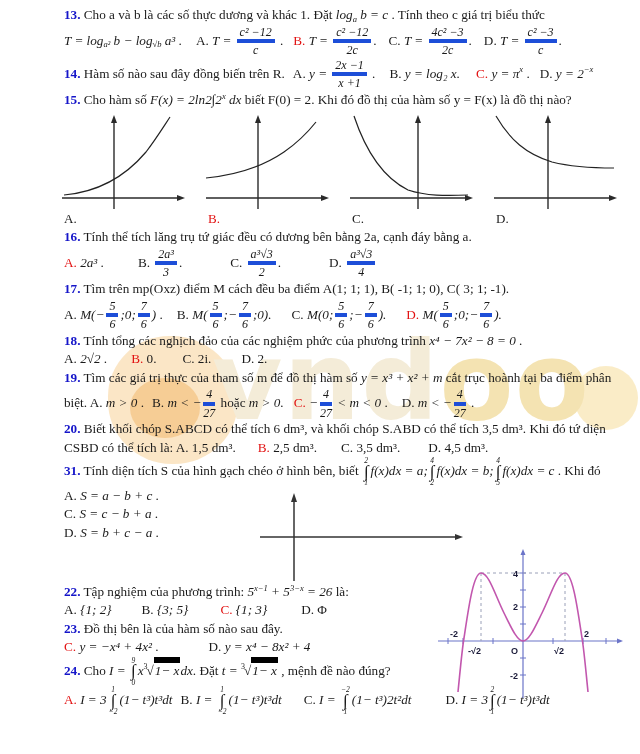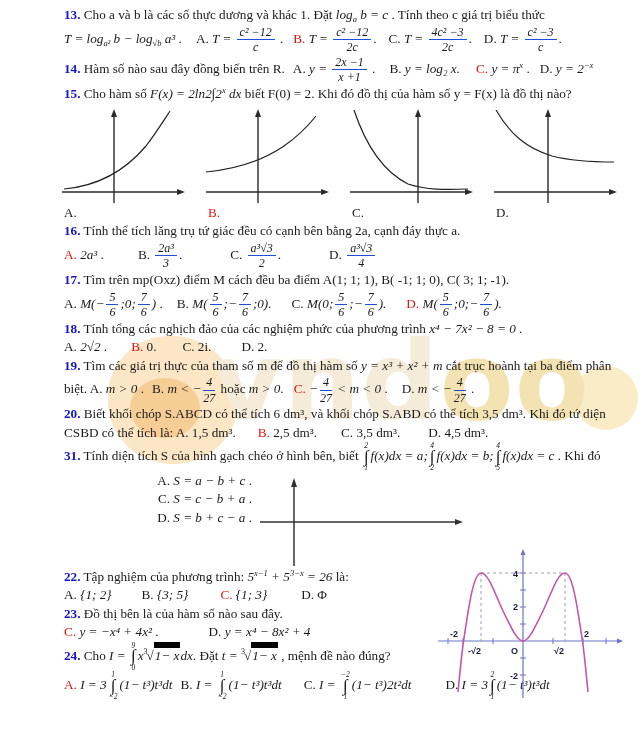--- a/index.html
+++ b/index.html
@@ -9,39 +9,39 @@
   .line{white-space:nowrap;line-height:18.5px;}
   .qnum{color:#1515c9;font-weight:bold;}
   .red{color:#e21212;}
   .m{font-style:italic;}
   .opt{font-style:normal;}
   sup,sub{font-size:8.5px;font-style:italic;line-height:0;}
   sup{position:relative;top:-5px;vertical-align:baseline;}
   sub{position:relative;top:3px;vertical-align:baseline;}
   .frac{display:inline-block;text-align:center;vertical-align:middle;font-style:italic;
         font-size:12px;line-height:1.05;margin:1px 2px;}
-  .frac .num{display:block;padding:0 3px 1px;border-bottom:1px solid #1d4ed8;}
+  .frac .num{display:block;padding:0 3px 1px;border-bottom:4px solid #1d4ed8;}
   .frac .den{display:block;padding-top:1px;}
   .intg{display:inline-flex;flex-direction:column;align-items:center;vertical-align:middle;
         line-height:1;margin:0 2px;}
   .intg .ib{font-size:7.5px;font-style:italic;line-height:1;}
   .intg .isym{font-size:17px;line-height:.85;font-style:italic;}
   .root{white-space:nowrap;font-style:italic;}
   .root .ridx{font-size:8px;position:relative;top:-6px;margin-right:-1px;font-style:normal;}
   .root .rad{border-top:6px solid #000000;padding:0 1px;}
   .sp{display:inline-block;height:1px;vertical-align:middle;}
   
   .graph-row{display:flex;gap:8px;margin:3px 0 2px -6px;}
   .gfig{margin:0;width:136px;}
   .gfig svg{display:block;}
   .glabel{font-size:13px;line-height:14px;margin:0 0 0 6px;}
   .glabel.red{color:#e21212;}
   
   .q21-wrap{display:flex;align-items:flex-start;}
-  .q21-opts{width:188px;text-align:right;}
+  .q21-opts{width:188px;}
   .q21-axes{margin-top:4px;}
   
   .q23fig{position:absolute;left:428px;top:546px;z-index:2;margin:0;}
   .q23fig text{font-family:"Liberation Sans",sans-serif;font-size:9px;font-weight:bold;fill:#1c1c3a;}
   
   .watermark{position:absolute;left:80px;top:318px;width:560px;height:160px;z-index:1;pointer-events:none;}
   .wm-body{position:absolute;left:28px;top:18px;width:130px;height:128px;border-radius:48% 52% 50% 50%;
            background:#f6c477;opacity:.42;}
   .wm-wing{position:absolute;left:50px;top:60px;width:70px;height:60px;border-radius:50%;
            background:#ef9d3a;opacity:.35;}
@@ -113,21 +113,21 @@
           <polygon points="55,11 58,3 61,11" fill="#2a2a2a"></polygon>
           <line x1="4" y1="86" x2="120" y2="86" stroke="#2a2a2a" stroke-width="1.4"></line>
           <polygon points="119,83 127,86 119,89" fill="#2a2a2a"></polygon>
           <path d="M6,4 C20,28 36,42 62,50 C82,55 104,56 124,56" fill="none" stroke="#222" stroke-width="1.2"></path>
         </svg>
         <figcaption class="glabel">D.</figcaption>
       </figure>
     </div>
 
     <div>
-        <div class="line"><span class="qnum">16.</span><span> Tính thể tích lăng trụ tứ giác đều có cạnh bên bằng 2a, cạnh đáy thực a.</span></div>
+        <div class="line"><span class="qnum">16.</span><span> Tính thể tích lăng trụ tứ giác đều có dương bên bằng 2a, cạnh đáy bằng a.</span></div>
         <div class="line"><span class="red">A. </span><span class="m">2a³</span><span> .</span><span class="sp" style="width: 34px;"></span><span class="opt">B. </span><span class="frac"><span class="num">2a³</span><span class="den">3</span></span><span>.</span><span class="sp" style="width: 48px;"></span><span class="opt">C. </span><span class="frac"><span class="num">a³√3</span><span class="den">2</span></span><span>.</span><span class="sp" style="width: 48px;"></span><span class="opt">D. </span><span class="frac"><span class="num">a³√3</span><span class="den">4</span></span></div>
       </div>
     <div>
         <div class="line"><span class="qnum">17.</span><span> Tìm trên mp(Oxz) điểm M cách đều ba điểm A(1; 1; 1), B( -1; 1; 0), C( 3; 1; -1).</span></div>
         <div class="line"><span class="opt">A. </span><span class="m">M(−</span><span class="frac"><span class="num">5</span><span class="den">6</span></span><span class="m">;0;</span><span class="frac"><span class="num">7</span><span class="den">6</span></span><span class="m">)</span><span> .</span><span class="sp" style="width: 14px;"></span><span class="opt">B. </span><span class="m">M(</span><span class="frac"><span class="num">5</span><span class="den">6</span></span><span class="m">;−</span><span class="frac"><span class="num">7</span><span class="den">6</span></span><span class="m">;0).</span><span class="sp" style="width: 20px;"></span><span class="opt">C. </span><span class="m">M(0;</span><span class="frac"><span class="num">5</span><span class="den">6</span></span><span class="m">;−</span><span class="frac"><span class="num">7</span><span class="den">6</span></span><span class="m">).</span><span class="sp" style="width: 20px;"></span><span class="red">D. </span><span class="m">M(</span><span class="frac"><span class="num">5</span><span class="den">6</span></span><span class="m">;0;−</span><span class="frac"><span class="num">7</span><span class="den">6</span></span><span class="m">).</span></div>
       </div>
     <div>
         <div class="line"><span class="qnum">18.</span><span> Tính tổng các nghịch đảo của các nghiệm phức của phương trình </span><span class="m">x⁴ − 7x² − 8 = 0</span><span> .</span></div>
         <div class="line"><span class="opt">A. </span><span class="m">2√2</span><span> .</span><span class="sp" style="width: 24px;"></span><span class="red">B. </span><span>0.</span><span class="sp" style="width: 26px;"></span><span class="opt">C. </span><span>2i.</span><span class="sp" style="width: 30px;"></span><span class="opt">D. </span><span>2.</span></div>
       </div>

